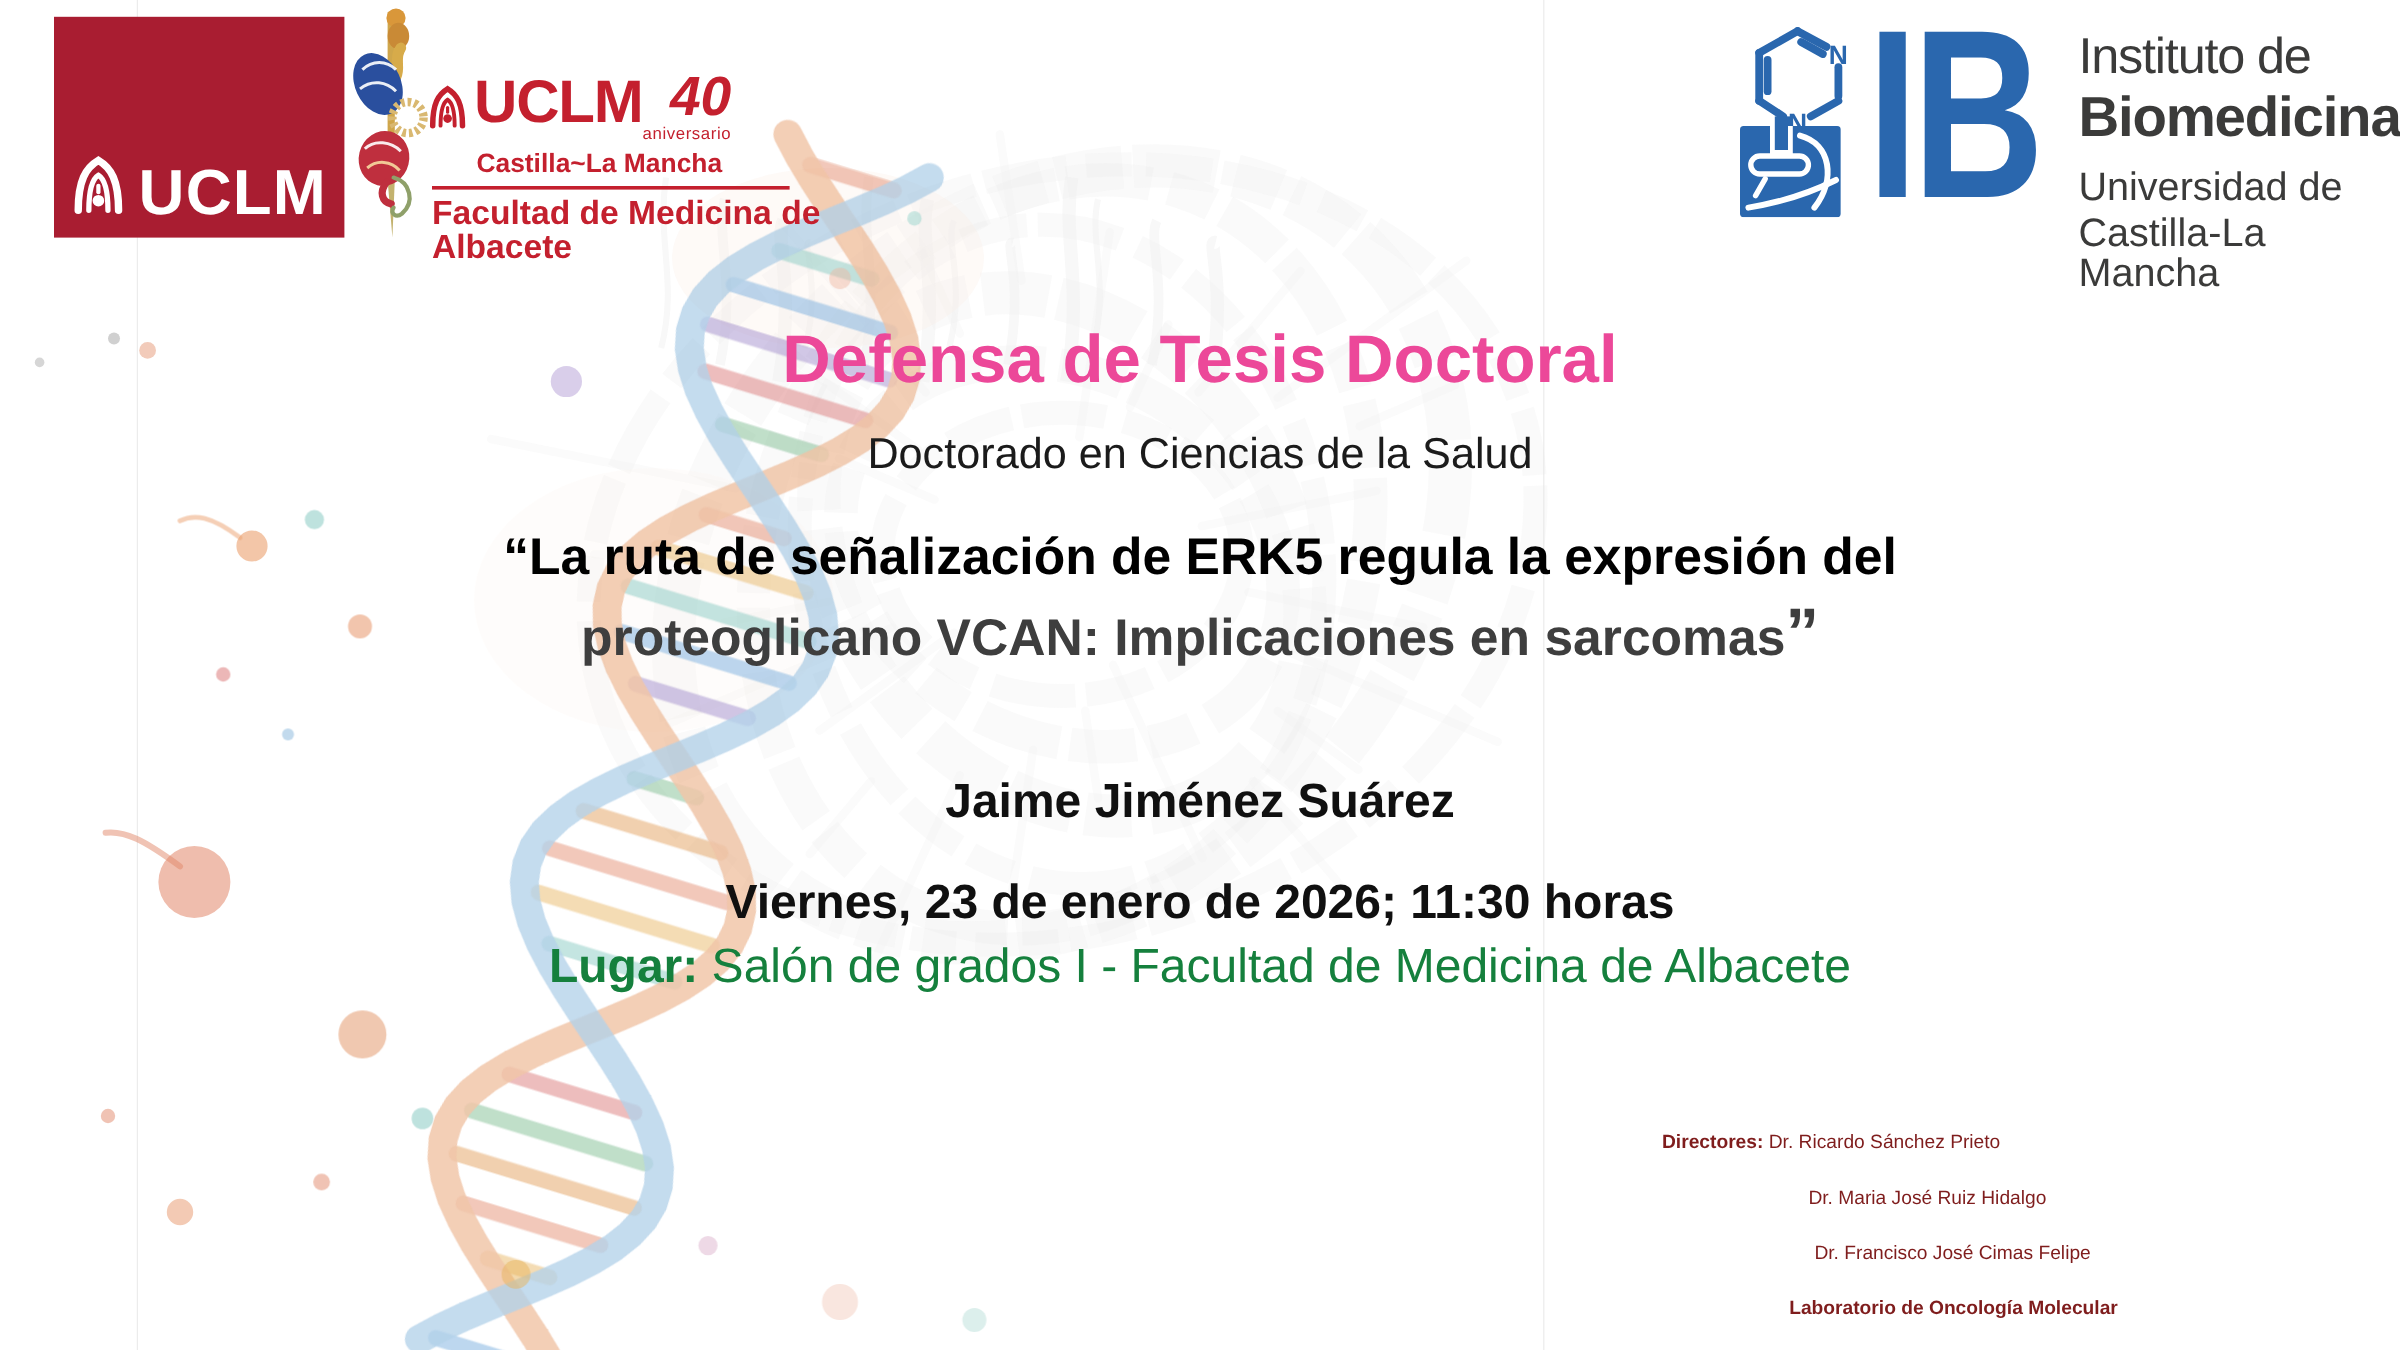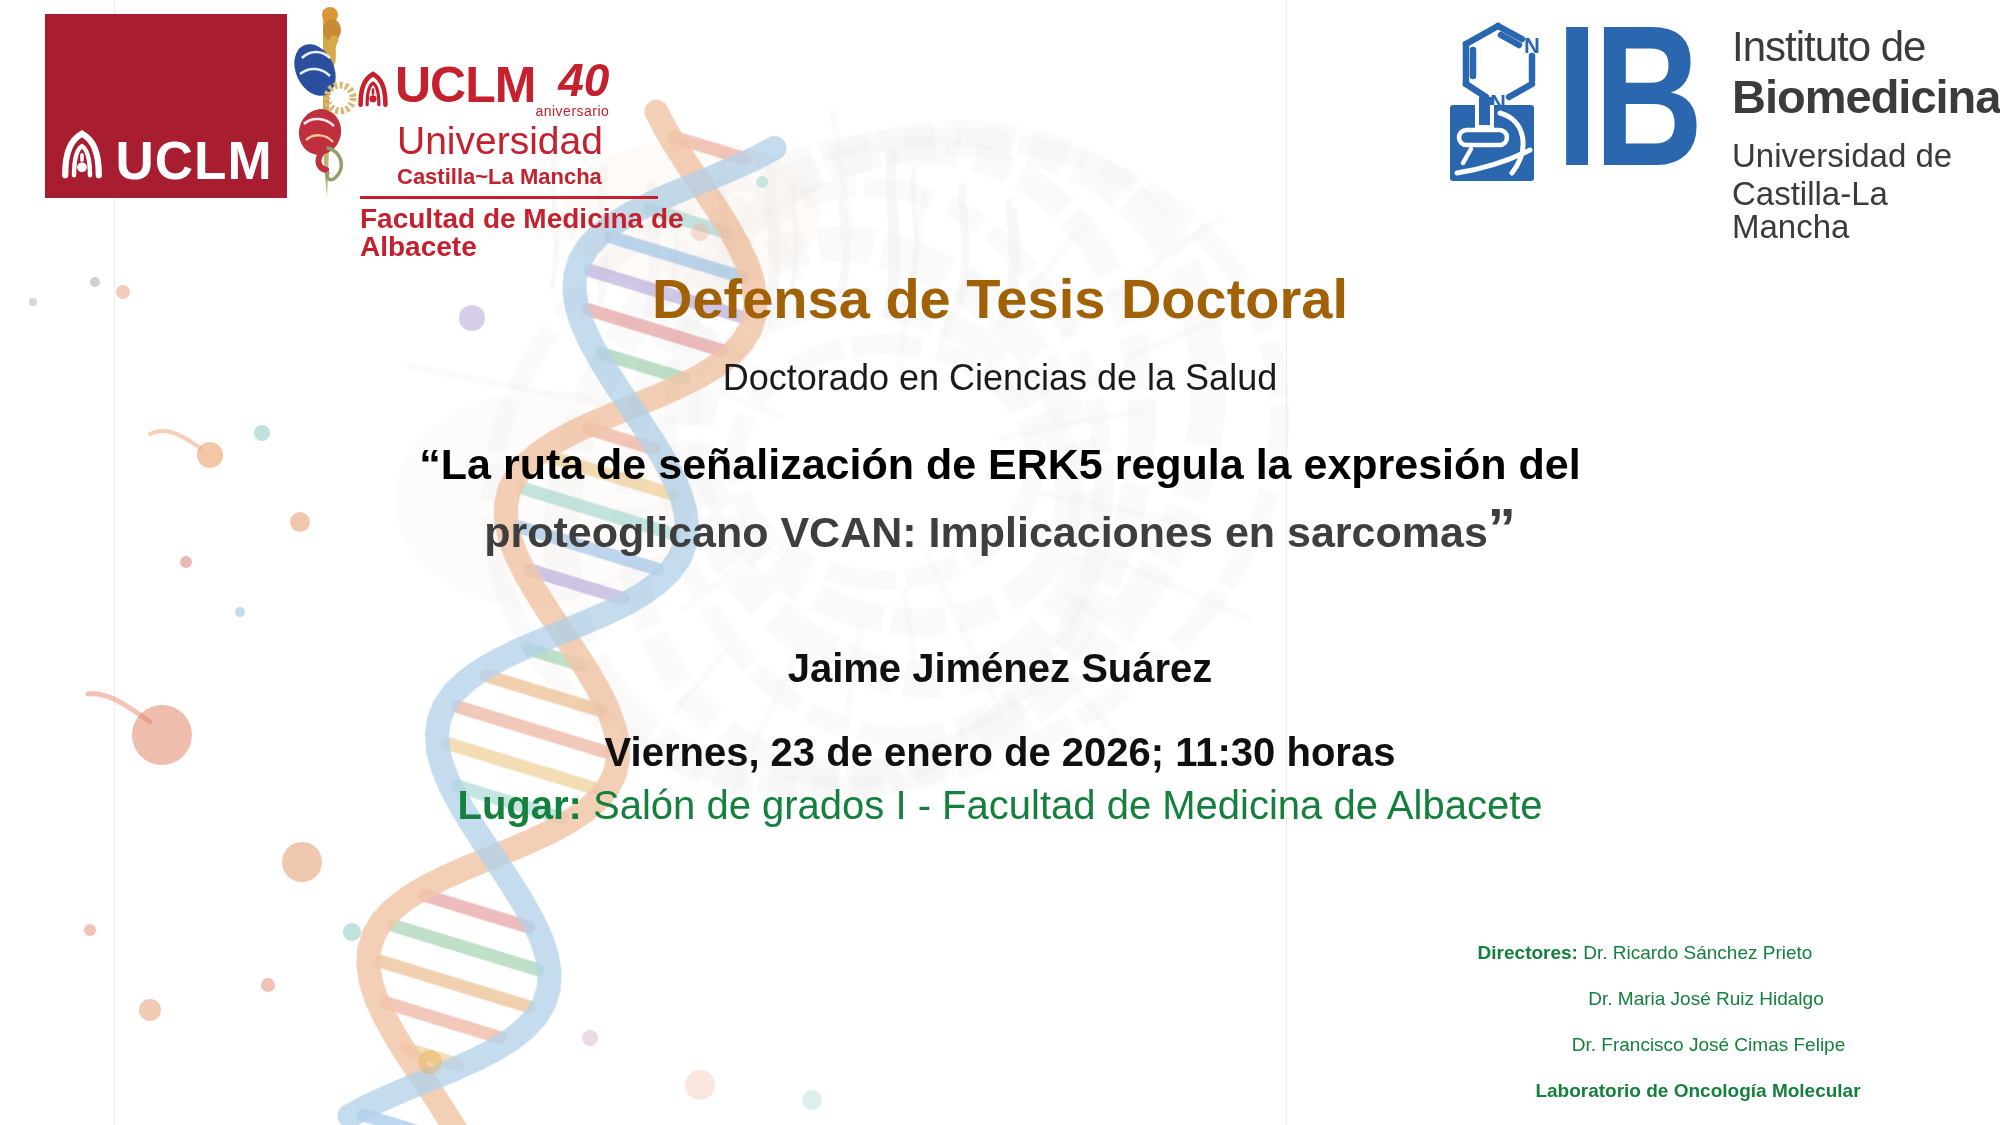--- a/index.html
+++ b/index.html
@@ -43,32 +43,32 @@
     letter-spacing:-6px;transform:scaleX(0.76);transform-origin:left top;
   }
   .ib-text{left:1732px;top:26px;width:270px;z-index:3;color:#3B3B3A;}
   .ib-l1{font-size:42px;line-height:1;letter-spacing:-1px;}
   .ib-l2{font-size:47px;font-weight:700;line-height:1;margin-top:5px;letter-spacing:-1px;}
   .ib-l3{font-size:33px;line-height:1;margin-top:19px;}
   .ib-l4{font-size:33px;line-height:1;margin-top:5px;}
 
   
   .ctext{left:0;width:100%;text-align:center;z-index:3;}
-  .title{top:266px;font-size:56px;font-weight:700;color:#a16207;}
+  .title{top:266px;font-size:56px;font-weight:700;color:#ec4899;}
   .subtitle{top:337px;font-size:36px;color:#1b1b1b;margin-top:20px;}
   .thesis1{top:440px;font-size:43px;font-weight:700;color:#000000;}
   .thesis2{top:508px;font-size:43px;font-weight:700;color:#3E3E3E;}
   .bigquote{font-size:1.3em;line-height:0;}
   .author{top:646px;font-size:40px;font-weight:700;color:#101010;}
   .datetime{top:714px;font-size:40px;font-weight:700;color:#101010;margin-top:16px;}
   .location{top:783px;font-size:40px;color:#15803d;}
   .loc-label{font-weight:700;}
 
   
-  .directors{left:1385px;top:930px;width:520px;z-index:3;font-size:19px;color:#15803d;text-align:center;}
+  .directors{left:1385px;top:930px;width:520px;z-index:3;font-size:16px;color:#7f1d1d;}
   .directors > div{line-height:46px;white-space:nowrap;}
   .dir-label{font-weight:700;}
   .dl2{padding-left:122px;}
   .dl3{padding-left:127px;}
   .dir-lab{padding-left:106px;font-weight:700;}
 </style>
 </head>
 <body>
 
 <div class="poster">
@@ -215,21 +215,20 @@
           <line x1="0" y1="-3" x2="0" y2="3" stroke-width="4"></line>
         </g>
         <circle cx="0" cy="11" r="5.5" fill="#C4202E"></circle>
       </svg>
       <span class="u40-brand">UCLM</span>
       <span class="u40-numwrap">
         <span class="u40-num">40</span>
         <span class="u40-aniv">aniversario</span>
       </span>
     </div>
-    <div class="u40-universidad">Universidad</div>
     <div class="u40-castilla">Castilla~La Mancha</div>
     <div class="u40-rule"></div>
     <div class="u40-facultad">Facultad de Medicina de Albacete</div>
   </div>
 
   <svg class="abs ib-hex" width="92" height="84" viewBox="0 0 92 84" style="overflow:visible">
     <g stroke="#2A67AE" stroke-width="6.5" stroke-linecap="round" fill="none">
       <line x1="46" y1="6" x2="14" y2="24"></line>
       <line x1="46" y1="6" x2="70" y2="19"></line>
       <line x1="80" y1="36" x2="80" y2="60"></line>

